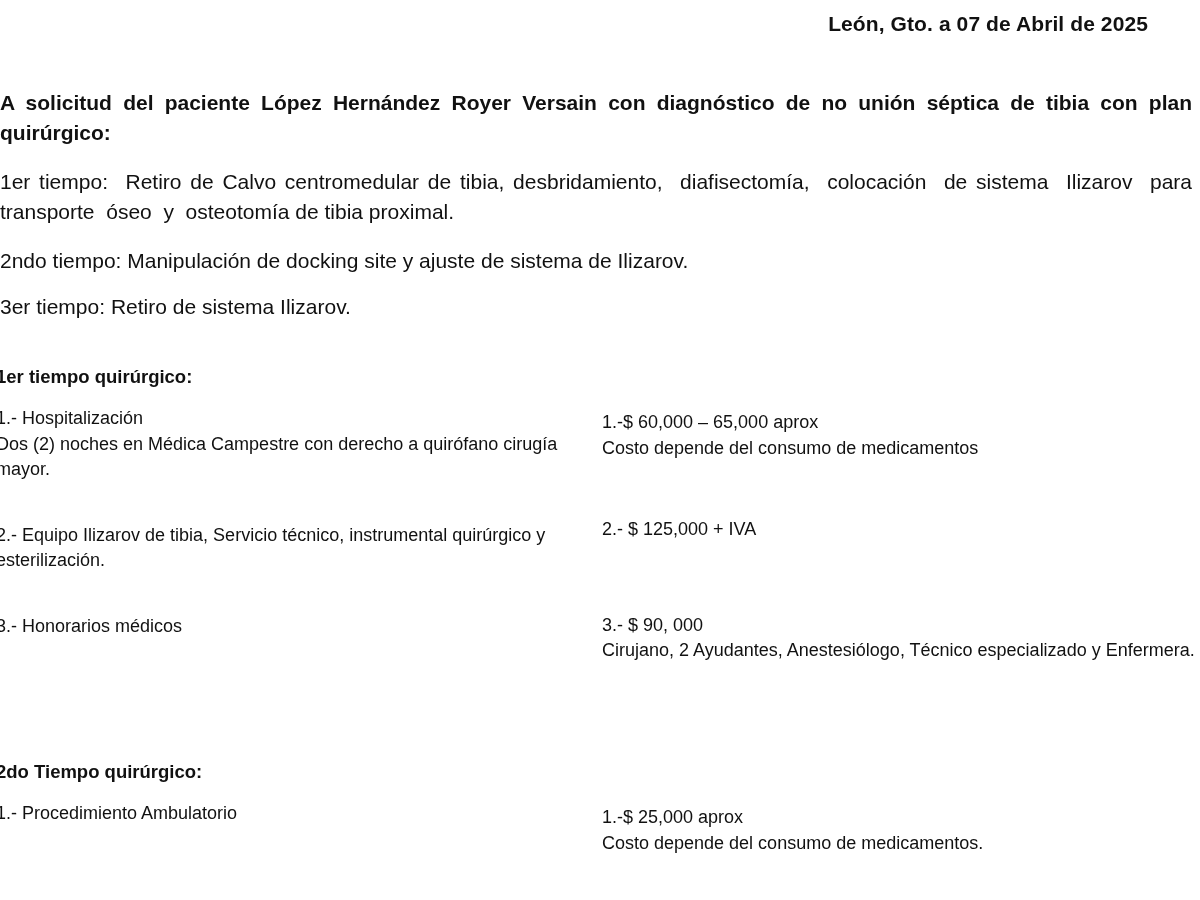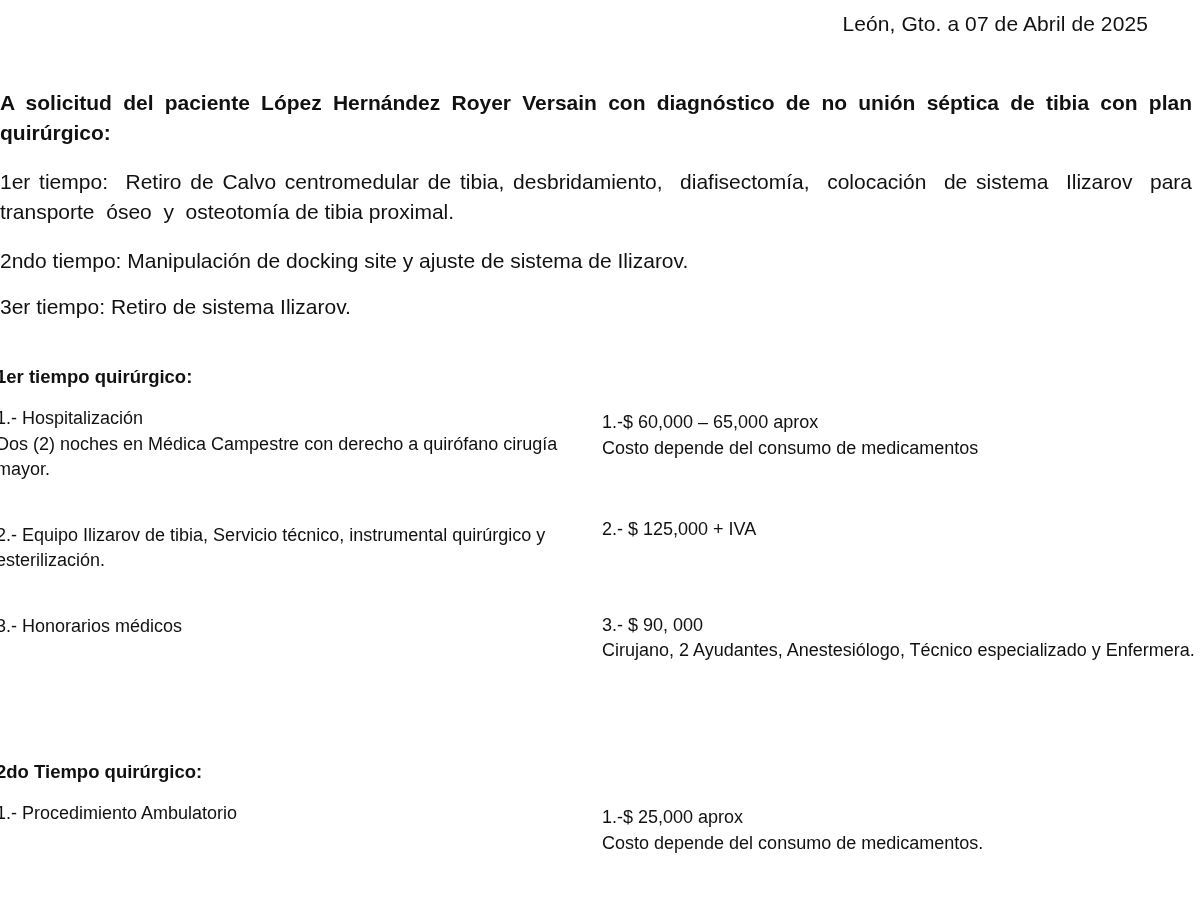--- a/index.html
+++ b/index.html
@@ -18,21 +18,21 @@
     position: relative;
     width: 1200px;
     height: 900px;
     background: #ffffff;
   }
   .date-line {
     position: absolute;
     top: 12px;
     right: 52px;
     font-size: 21px;
-    font-weight: 400;
+    font-weight: 700;
     letter-spacing: 0.1px;
     white-space: nowrap;
   }
   .body-block {
     position: absolute;
     left: -8px;
     top: 88px;
     width: 1210px;
   }
   .para {

